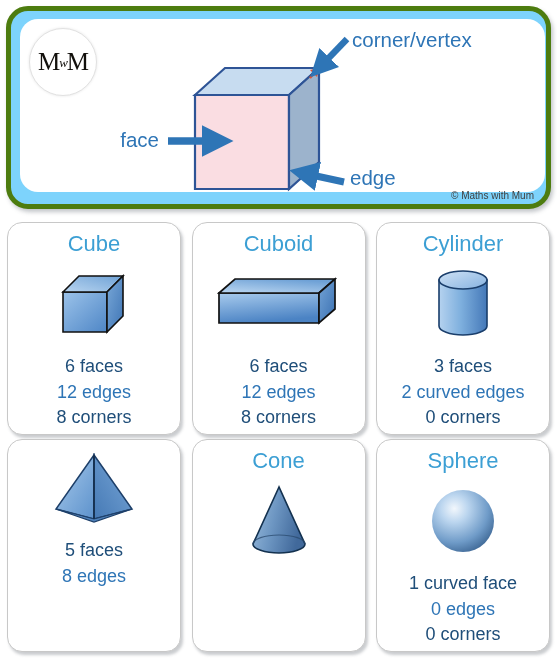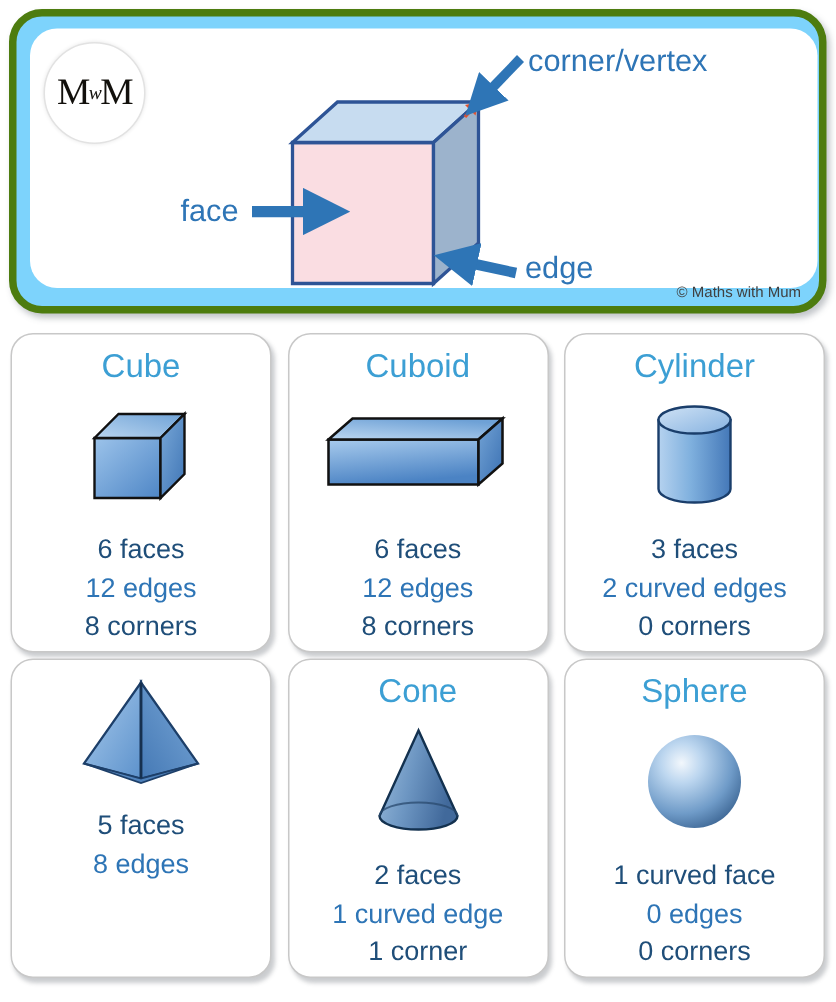--- a/index.html
+++ b/index.html
@@ -318,25 +318,20 @@
             <linearGradient id="gConeB" x1="0" y1="0" x2="1" y2="0.3">
               <stop offset="0%" stop-color="#9dbfdf"></stop>
                 <stop offset="50%" stop-color="#6d96c2"></stop>
               <stop offset="100%" stop-color="#41699b"></stop>
             </linearGradient>
           </defs>
           <path d="M36,5 L10,62 A26,9 0 0 0 62,62 Z" fill="url(#gConeB)" stroke="#13314f" stroke-width="1.6"></path>
           <path d="M10,62 A26,9 0 0 1 62,62" fill="none" stroke="#2a4a6d" stroke-width="1.2" opacity="0.75"></path>
         </svg>
       </div>
-      <div class="stats">
-        <div class="stat">2 faces</div>
-        <div class="stat alt">1 curved edge</div>
-        <div class="stat">1 corner</div>
-      </div>
     </div>
 
     <div class="card">
       <div class="card-title">Sphere</div>
       <div class="shape-holder">
         <svg width="76" height="76" viewBox="0 0 76 76">
           <defs>
             <radialGradient id="gSph" cx="0.36" cy="0.30" r="0.78">
               <stop offset="0%" stop-color="#f2f7fc"></stop>
               <stop offset="28%" stop-color="#bcd6ef"></stop>

